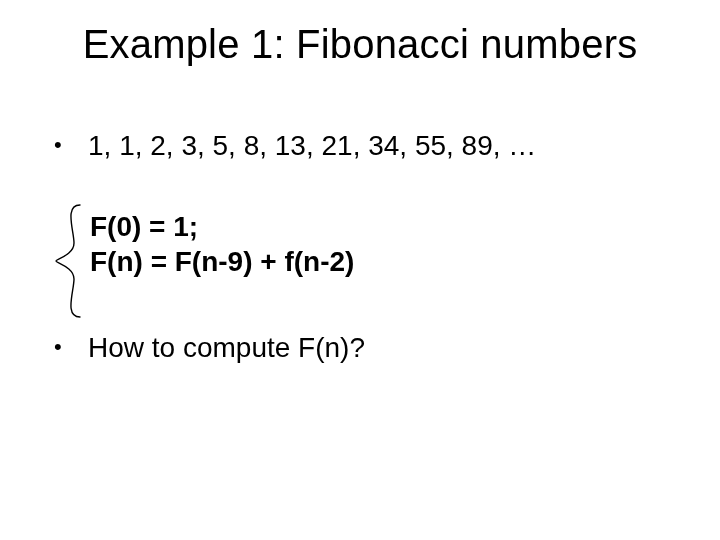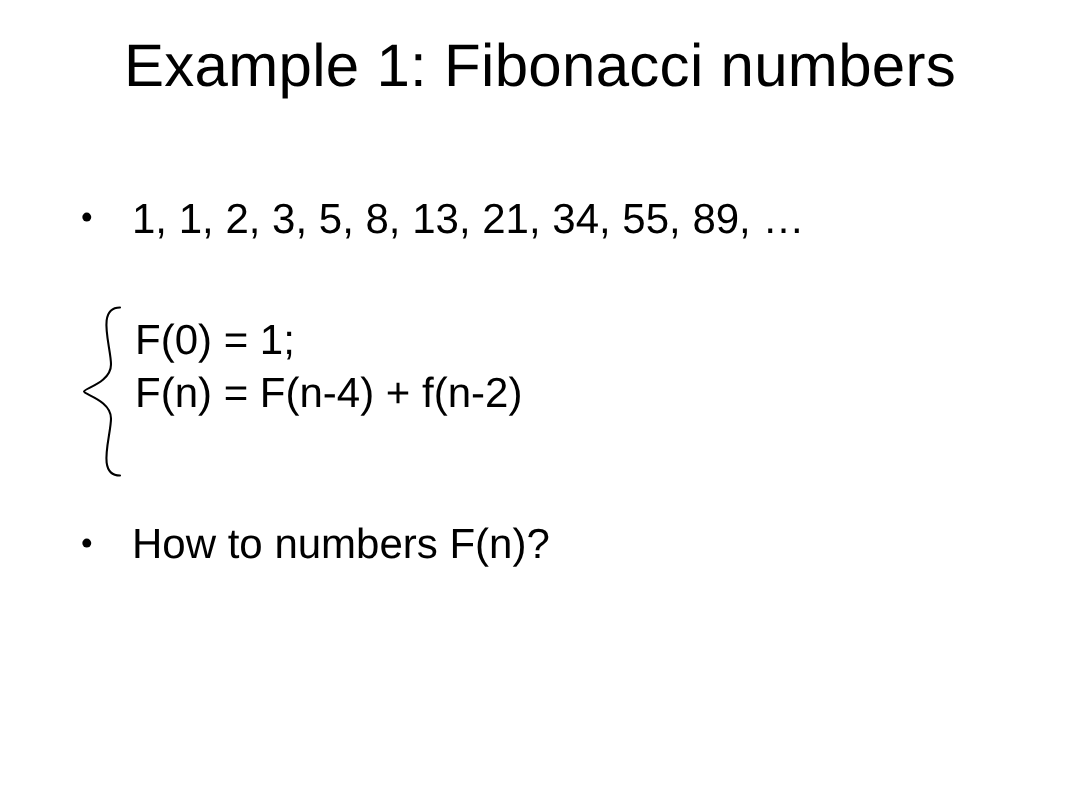--- a/index.html
+++ b/index.html
@@ -47,21 +47,22 @@
     font-size: 22px;
     line-height: 34px;
   }
   .text {
     flex: 1 1 auto;
     margin-left: 12px;
   }
   .brace-group {
     position: relative;
     margin-left: 36px;
-    margin-bottom: 66px;
+    margin-bottom: 51px;
+    font-weight: bold;
   }
   .brace-line {
     font-size: 28px;
     line-height: 1.25;
     margin: 0;
   }
   .curly {
     position: absolute;
     left: -38px;
     top: -6px;
@@ -94,22 +95,22 @@
       <span class="text">1, 1, 2, 3, 5, 8, 13, 21, 34, 55, 89, …</span>
     </div>
 
     <div class="brace-group">
       <div class="curly">
         <svg viewBox="0 0 34 116" preserveAspectRatio="none">
           <path d="M28 2 C12 2 22 28 22 40 C22 52 4 56 4 58 C4 60 22 64 22 76 C22 88 12 114 28 114"></path>
         </svg>
       </div>
       <p class="brace-line">F(0) = 1;</p>
-      <p class="brace-line">F(n) = F(n-4) + f(n-2)</p>
+      <p class="brace-line">F(n) = F(n-9) + f(n-2)</p>
     </div>
 
     <div class="bullet-row">
       <span class="dot">•</span>
-      <span class="text">How to numbers F(n)?</span>
+      <span class="text">How to compute F(n)?</span>
     </div>
 
   </div>
 </div>
 
 </body></html>

